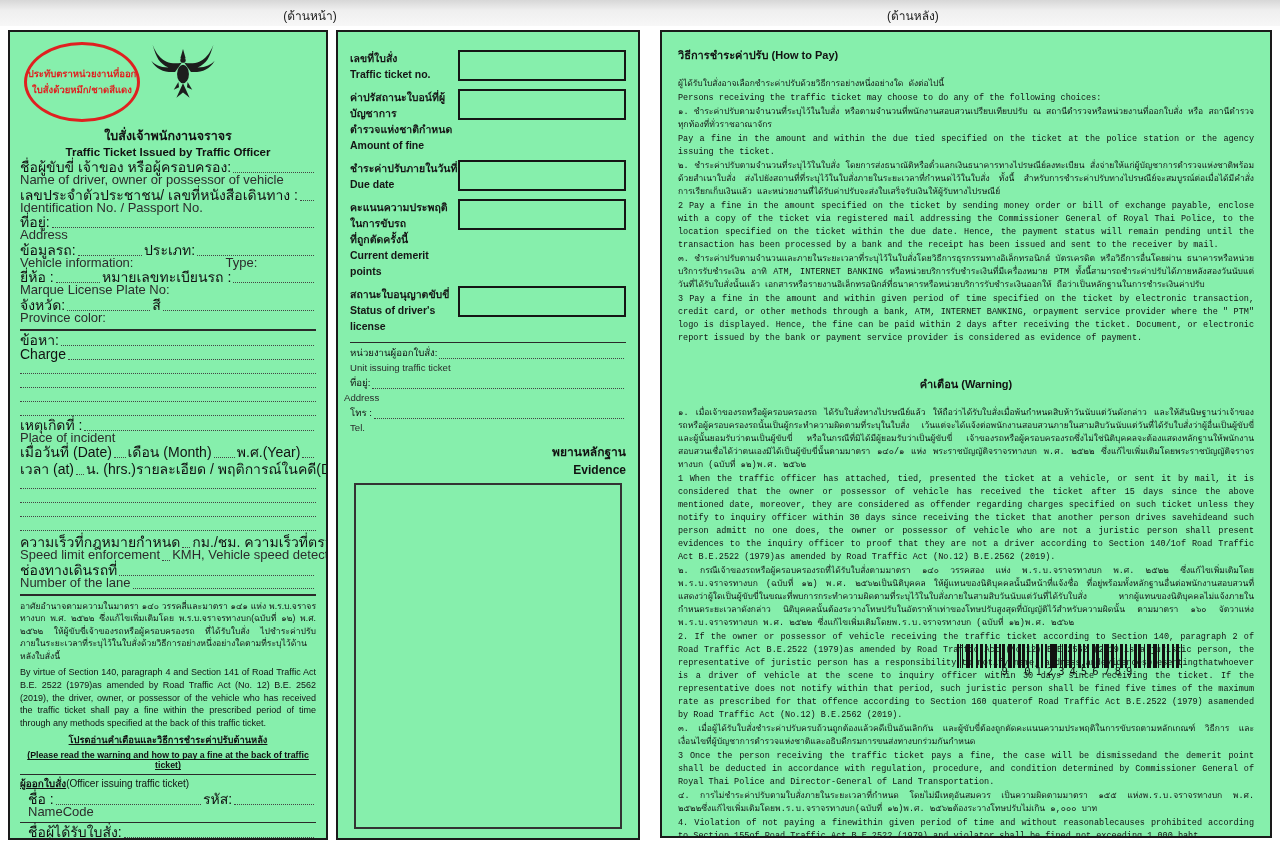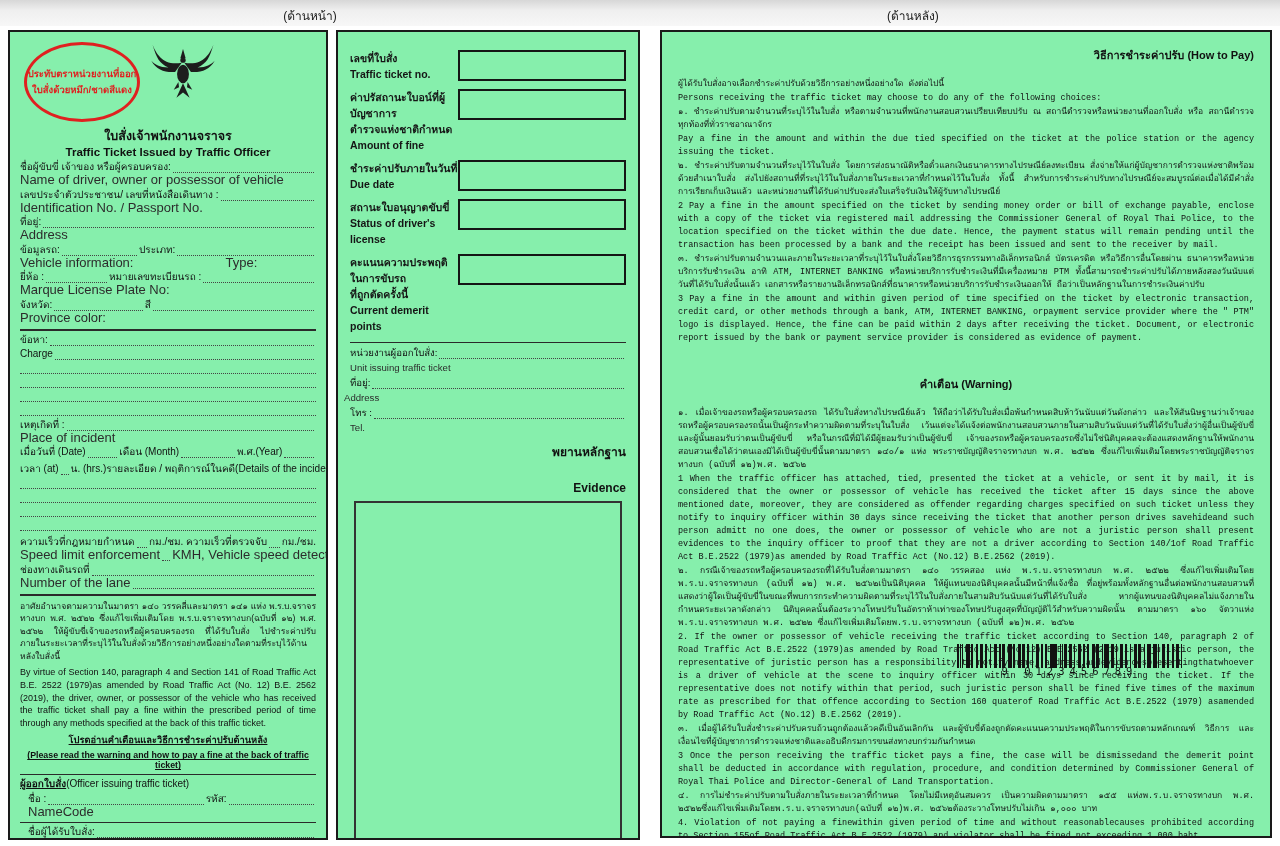--- a/index.html
+++ b/index.html
@@ -21,21 +21,21 @@
   .stamp-zone { position:relative; height:86px; }
   .stamp { position:absolute; left:4px; top:4px; width:116px; height:80px;
            border:3px solid #e02020; border-radius:50%;
            display:flex; flex-direction:column; align-items:center; justify-content:center;
            color:#e02020; font-weight:bold; font-size:9.5px; line-height:1.7; text-align:center; }
   .emblem { position:absolute; left:130px; top:0px; width:66px; height:72px; }
 
   .t-th { text-align:center; font-size:12.5px; font-weight:bold; margin-top:2px; }
   .t-en { text-align:center; font-size:11.5px; font-weight:bold; margin-bottom:3px; }
 
-  .r { display:flex; align-items:flex-end; font-size:10px; line-height:12px; margin-top:2.5px; white-space:nowrap; }
+  .r { display:flex; align-items:flex-end; font-size:14px; line-height:12px; margin-top:2.5px; white-space:nowrap; }
   .sub { font-size:13px; color:#2c2c2c; margin-top:1px; }
   .d { flex:1; border-bottom:1px dotted #444; height:2px; margin:0 2px; min-width:8px; }
   .ds { flex:0.55; border-bottom:1px dotted #444; height:2px; margin:0 2px; min-width:8px; }
   .dotline { border-bottom:1px dotted #444; height:11.5px; margin-top:2.5px; }
   .hr2 { border-top:2.5px solid #2a2a2a; margin:5px 0 3px 0; }
   .hr1 { border-top:1.5px solid #2a2a2a; margin:4px 0 3px 0; }
   .gap { margin-left:92px; }
   .para { font-size:8.6px; line-height:12.6px; text-align:justify; white-space:normal; margin-top:4px; }
   .center-link { text-align:center; font-size:9.3px; font-weight:bold; text-decoration:underline; margin-top:3px; }
   .uhead { font-weight:bold; text-decoration:underline; }
@@ -52,21 +52,21 @@
 
   .barcode-wrap { width:200px; margin:10px auto 0 auto; text-align:center; }
   .bars { height:24px;
           background:
            repeating-linear-gradient(90deg,#111 0 2px, transparent 2px 5px, #111 5px 6px, transparent 6px 9px, #111 9px 12px, transparent 12px 14px),
            repeating-linear-gradient(90deg,transparent 0 3px, #111 3px 4px, transparent 4px 11px, #111 11px 13px, transparent 13px 17px);
         }
   .bnum { font-family:"DejaVu Sans Mono", monospace; font-size:10.5px; letter-spacing:5px; margin-top:-3px; color:#111; }
 
   
-  .bk-head { text-align:right; font-weight:bold; font-size:11px; margin-bottom:14px; }
+  .bk-head { text-align:left; font-weight:bold; font-size:11px; margin-bottom:14px; }
   .bk p { font-size:8.5px; line-height:13px; text-align:justify; margin-bottom:1px;font-family:Liberation Mono, monospace; }
   .warn-head { text-align:center; font-weight:bold; font-size:11px; margin:30px 0 14px 0; }
   .back-barcode { position:absolute; left:295px; top:612px; width:225px; text-align:center; }
 </style>
 </head>
 <body>
 
 <div class="top-strip"></div>
 <div class="side-label front">(ด้านหน้า)</div>
 <div class="side-label back">(ด้านหลัง)</div>
@@ -267,33 +267,33 @@
   </div>
   <div class="mrow">
     <div class="mlabels">
       <div class="th">ชำระค่าปรับภายในวันที่</div>
       <div class="en">Due date</div>
     </div>
     <div class="mbox"></div>
   </div>
   <div class="mrow">
     <div class="mlabels">
-      <div class="th">สถานะใบอนุญาตขับขี่</div>
-      <div class="en">Status of driver's license</div>
-    </div>
-    <div class="mbox"></div>
-  </div>
-  <div class="mrow">
-    <div class="mlabels">
       <div class="th">คะแนนความประพฤติในการขับรถ</div>
       <div class="th">ที่ถูกตัดครั้งนี้</div>
       <div class="en">Current demerit points</div>
     </div>
     <div class="mbox"></div>
   </div>
+  <div class="mrow">
+    <div class="mlabels">
+      <div class="th">สถานะใบอนุญาตขับขี่</div>
+      <div class="en">Status of driver's license</div>
+    </div>
+    <div class="mbox"></div>
+  </div>
 
   <div class="hr1" style="margin-top:8px;"></div>
 
   <div class="m-r">
     <span>หน่วยงานผู้ออกใบสั่ง:</span>
       <span class="d"></span>
   </div>
   <div class="m-r sub">
       <span>Unit issuing traffic ticket</span>
     </div>
@@ -306,21 +306,21 @@
     </div>
   <div class="m-r">
     <span>โทร :</span>
       <span class="d"></span>
   </div>
   <div class="m-r sub">
       <span>Tel.</span>
     </div>
 
   <div class="ev-head">พยานหลักฐาน</div>
-  <div class="ev-head" style="margin-top:20px;">Evidence</div>
+  <div class="ev-head" style="margin-top:2px;">Evidence</div>
 
   <div class="ev-box"></div>
 
   <div class="barcode-wrap">
     <div class="bars"></div>
 
   </div>
 </div>
 
 <div class="panel panel-back bk">

